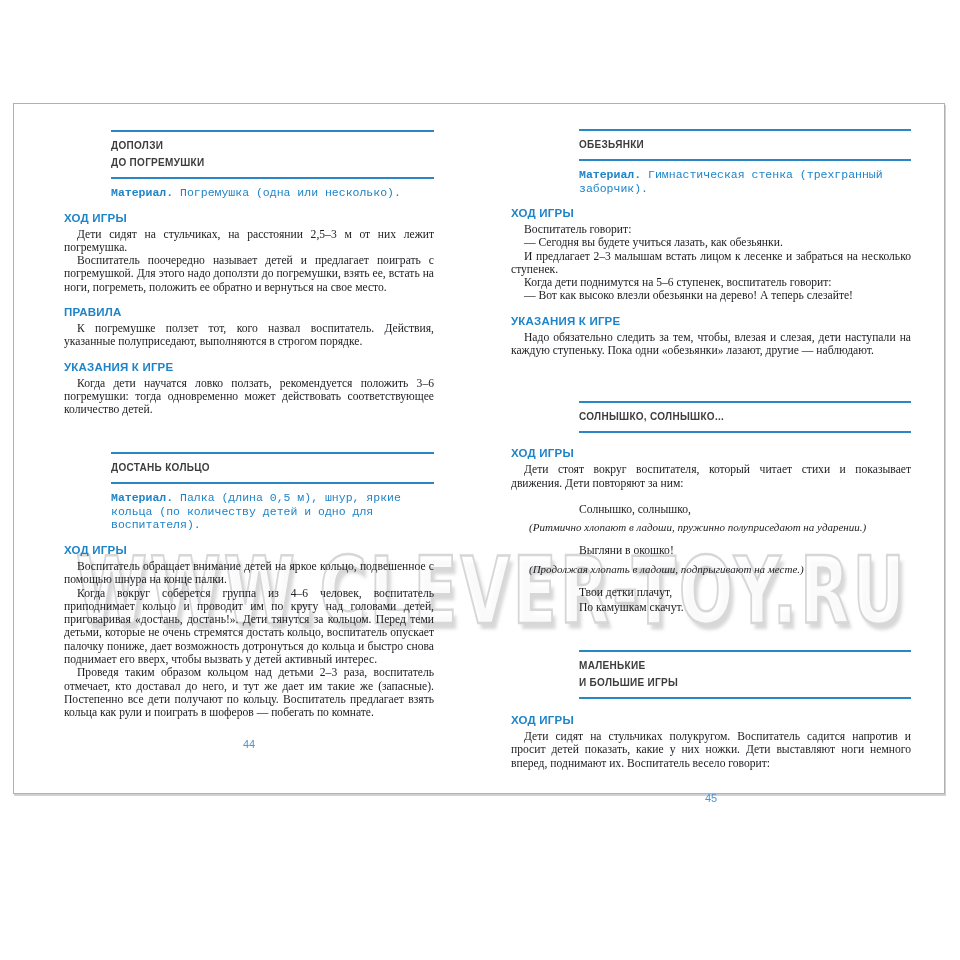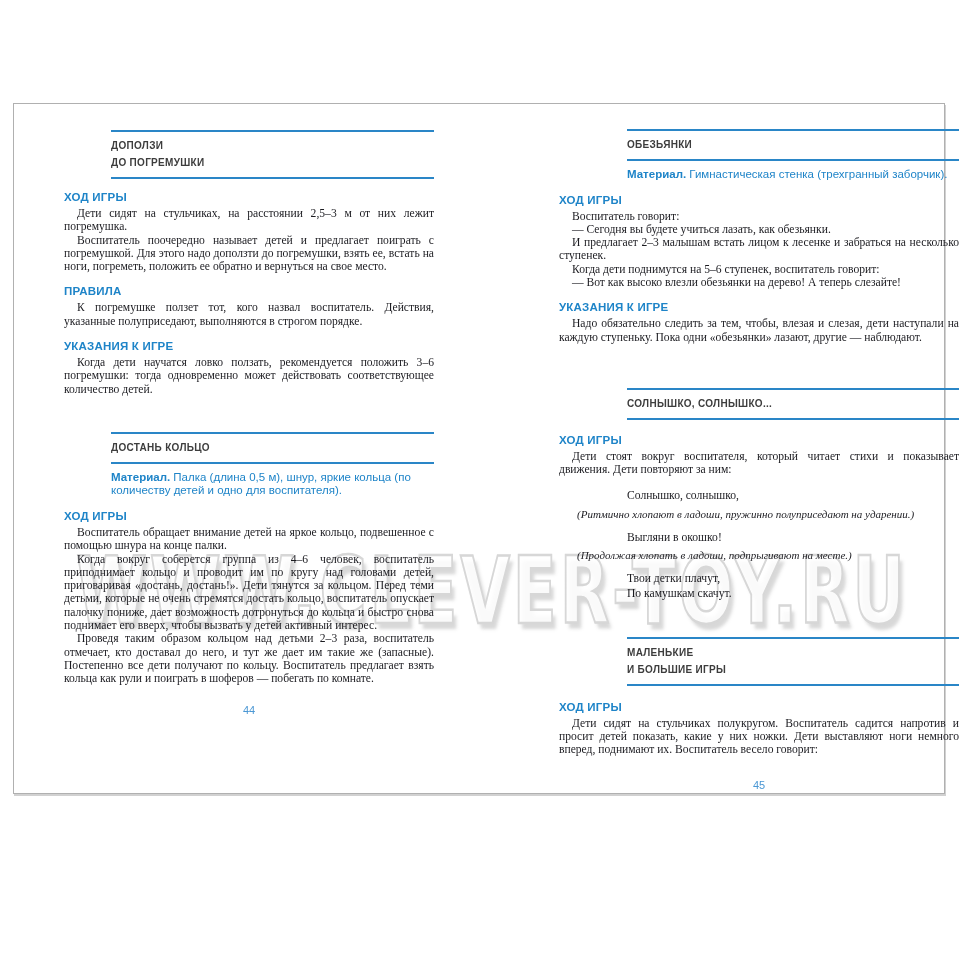--- a/index.html
+++ b/index.html
@@ -16,31 +16,31 @@
     position:absolute;left:62px;top:434px;z-index:1;white-space:nowrap;
     font-family:"DejaVu Sans", sans-serif;font-weight:800;font-size:92px;letter-spacing:4px;
     transform:scaleX(0.70);transform-origin:left center;
     color:rgba(255,255,255,0.88);
     -webkit-text-stroke:2.5px #d7d7d7;
     text-shadow:5px 6px 4px rgba(125,125,125,0.30);
     pointer-events:none;
   }
   .page{position:absolute;top:0;height:100%;z-index:2;}
   .page-left{left:50px;width:370px;}
-  .page-right{left:497px;width:400px;margin-left:48px;}
+  .page-right{left:497px;width:400px;}
 
   .title-block{margin-left:47px;}
   .page-right .title-block{margin-left:68px;}
   .rule{height:2px;background:#2a86c7;}
   .game-title{
     font-family:"Liberation Sans", sans-serif;font-weight:700;font-size:10px;line-height:17px;
     color:#3d3d3d;letter-spacing:0.3px;padding:5px 0 6px 0;
   }
   .material{
-    margin:7px 0 0 47px;font-family:Liberation Sans, sans-serif;
+    margin:7px 0 0 47px;font-family:Liberation Mono, monospace;
     font-size:11.5px;line-height:13.5px;color:#1e84c8;
   }
   .page-right .material{margin-left:68px;}
   .material .mat-label{font-weight:700;}
   .subhead{
     font-family:"Liberation Sans", sans-serif;font-weight:700;font-size:11.5px;line-height:13px;
     color:#1e84c8;letter-spacing:0.2px;margin:12px 0 3px 0;
   }
   .body-p{
     font-size:11.6px;line-height:13.3px;color:#1b1b20;text-align:justify;margin:0;
@@ -70,20 +70,21 @@
 
       <section>
         <div class="title-block" style="margin-top:26px;">
           <div class="rule"></div>
           <div class="game-title">
             <div>ДОПОЛЗИ</div>
             <div>ДО ПОГРЕМУШКИ</div>
           </div>
           <div class="rule"></div>
         </div>
+        <p class="material"><span class="mat-label">Материал.</span> <span>Погремушка (одна или несколько).</span></p>
         <h3 class="subhead">ХОД ИГРЫ</h3>
         <p class="body-p">Дети сидят на стульчиках, на расстоянии 2,5–3 м от них лежит погремушка.</p>
         <p class="body-p">Воспитатель поочередно называет детей и предлагает поиграть с погремушкой. Для этого надо доползти до погремушки, взять ее, встать на ноги, погреметь, положить ее обратно и вернуться на свое место.</p>
         <h3 class="subhead">ПРАВИЛА</h3>
         <p class="body-p">К погремушке ползет тот, кого назвал воспитатель. Действия, указанные полуприседают, выполняются в строгом порядке.</p>
         <h3 class="subhead">УКАЗАНИЯ К ИГРЕ</h3>
         <p class="body-p">Когда дети научатся ловко ползать, рекомендуется положить 3–6 погремушки: тогда одновременно может действовать соответствующее количество детей.</p>
       </section>
 
       <section>

